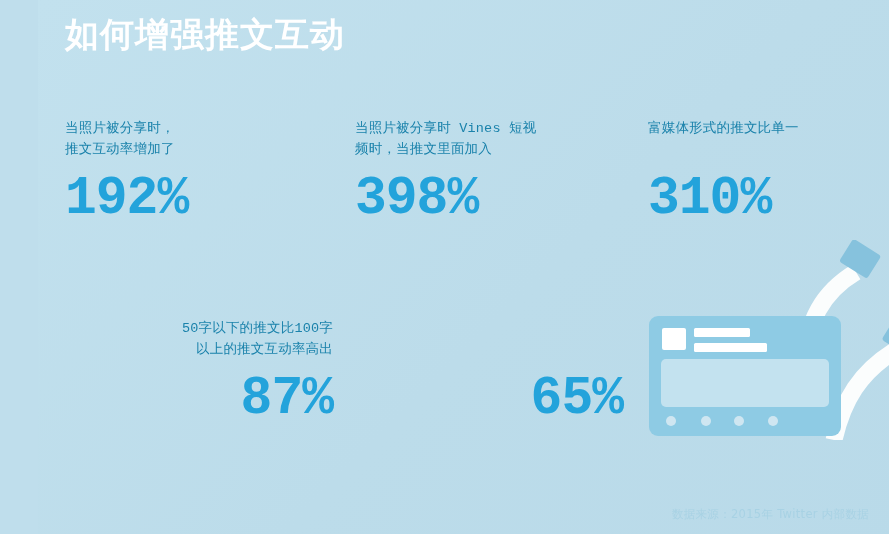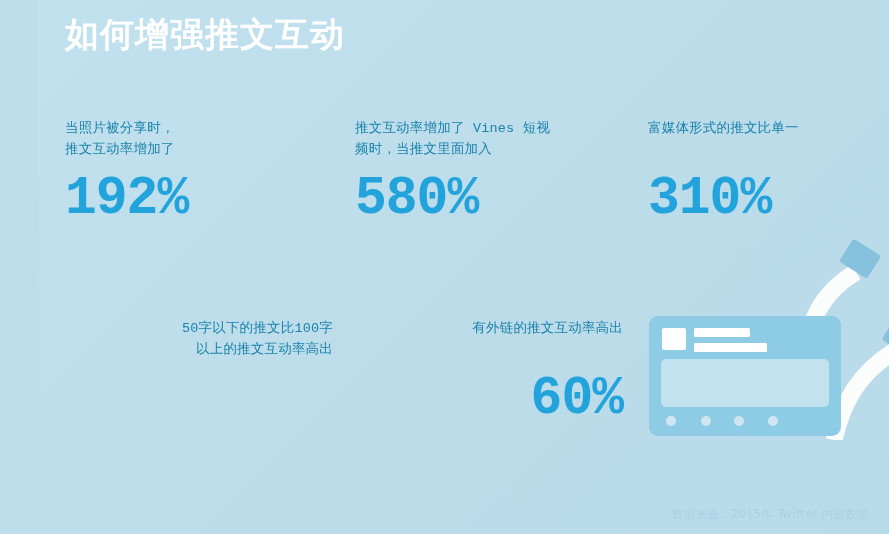--- a/index.html
+++ b/index.html
@@ -112,49 +112,49 @@
       <div class="stat col0">
         <div class="stat-caption">
           <div>当照片被分享时，</div>
           <div>推文互动率增加了</div>
         </div>
         <div class="stat-value">192%</div>
       </div>
 
       <div class="stat col1">
         <div class="stat-caption">
-          <div>推文互动率增加了 Vines 短视</div>
+          <div>当照片被分享时 Vines 短视</div>
           <div>频时，当推文里面加入</div>
         </div>
-        <div class="stat-value">580%</div>
+        <div class="stat-value">398%</div>
       </div>
 
       <div class="stat col2">
         <div class="stat-caption">
           <div>富媒体形式的推文比单一</div>
         </div>
         <div class="stat-value">310%</div>
       </div>
 
     </div>
 
     <div class="stat-row row2">
 
       <div class="stat col0">
         <div class="stat-caption">
           <div>50字以下的推文比100字</div>
           <div>以上的推文互动率高出</div>
         </div>
+        <div class="stat-value">87%</div>
       </div>
 
       <div class="stat col1">
         <div class="stat-caption">
-          <div>有外链的推文互动率高出</div>
         </div>
-        <div class="stat-value">60%</div>
+        <div class="stat-value">65%</div>
       </div>
 
     </div>
 
   </div>
 
   <div class="illustration">
     <svg width="289" height="200" viewBox="0 0 289 200" xmlns="http://www.w3.org/2000/svg">
 
       <g>

